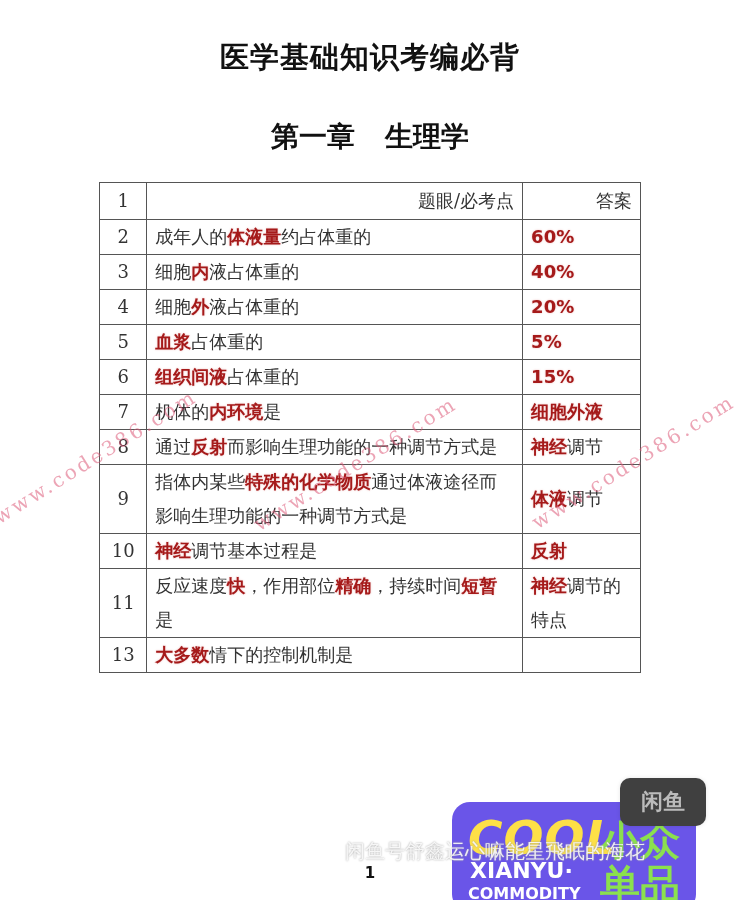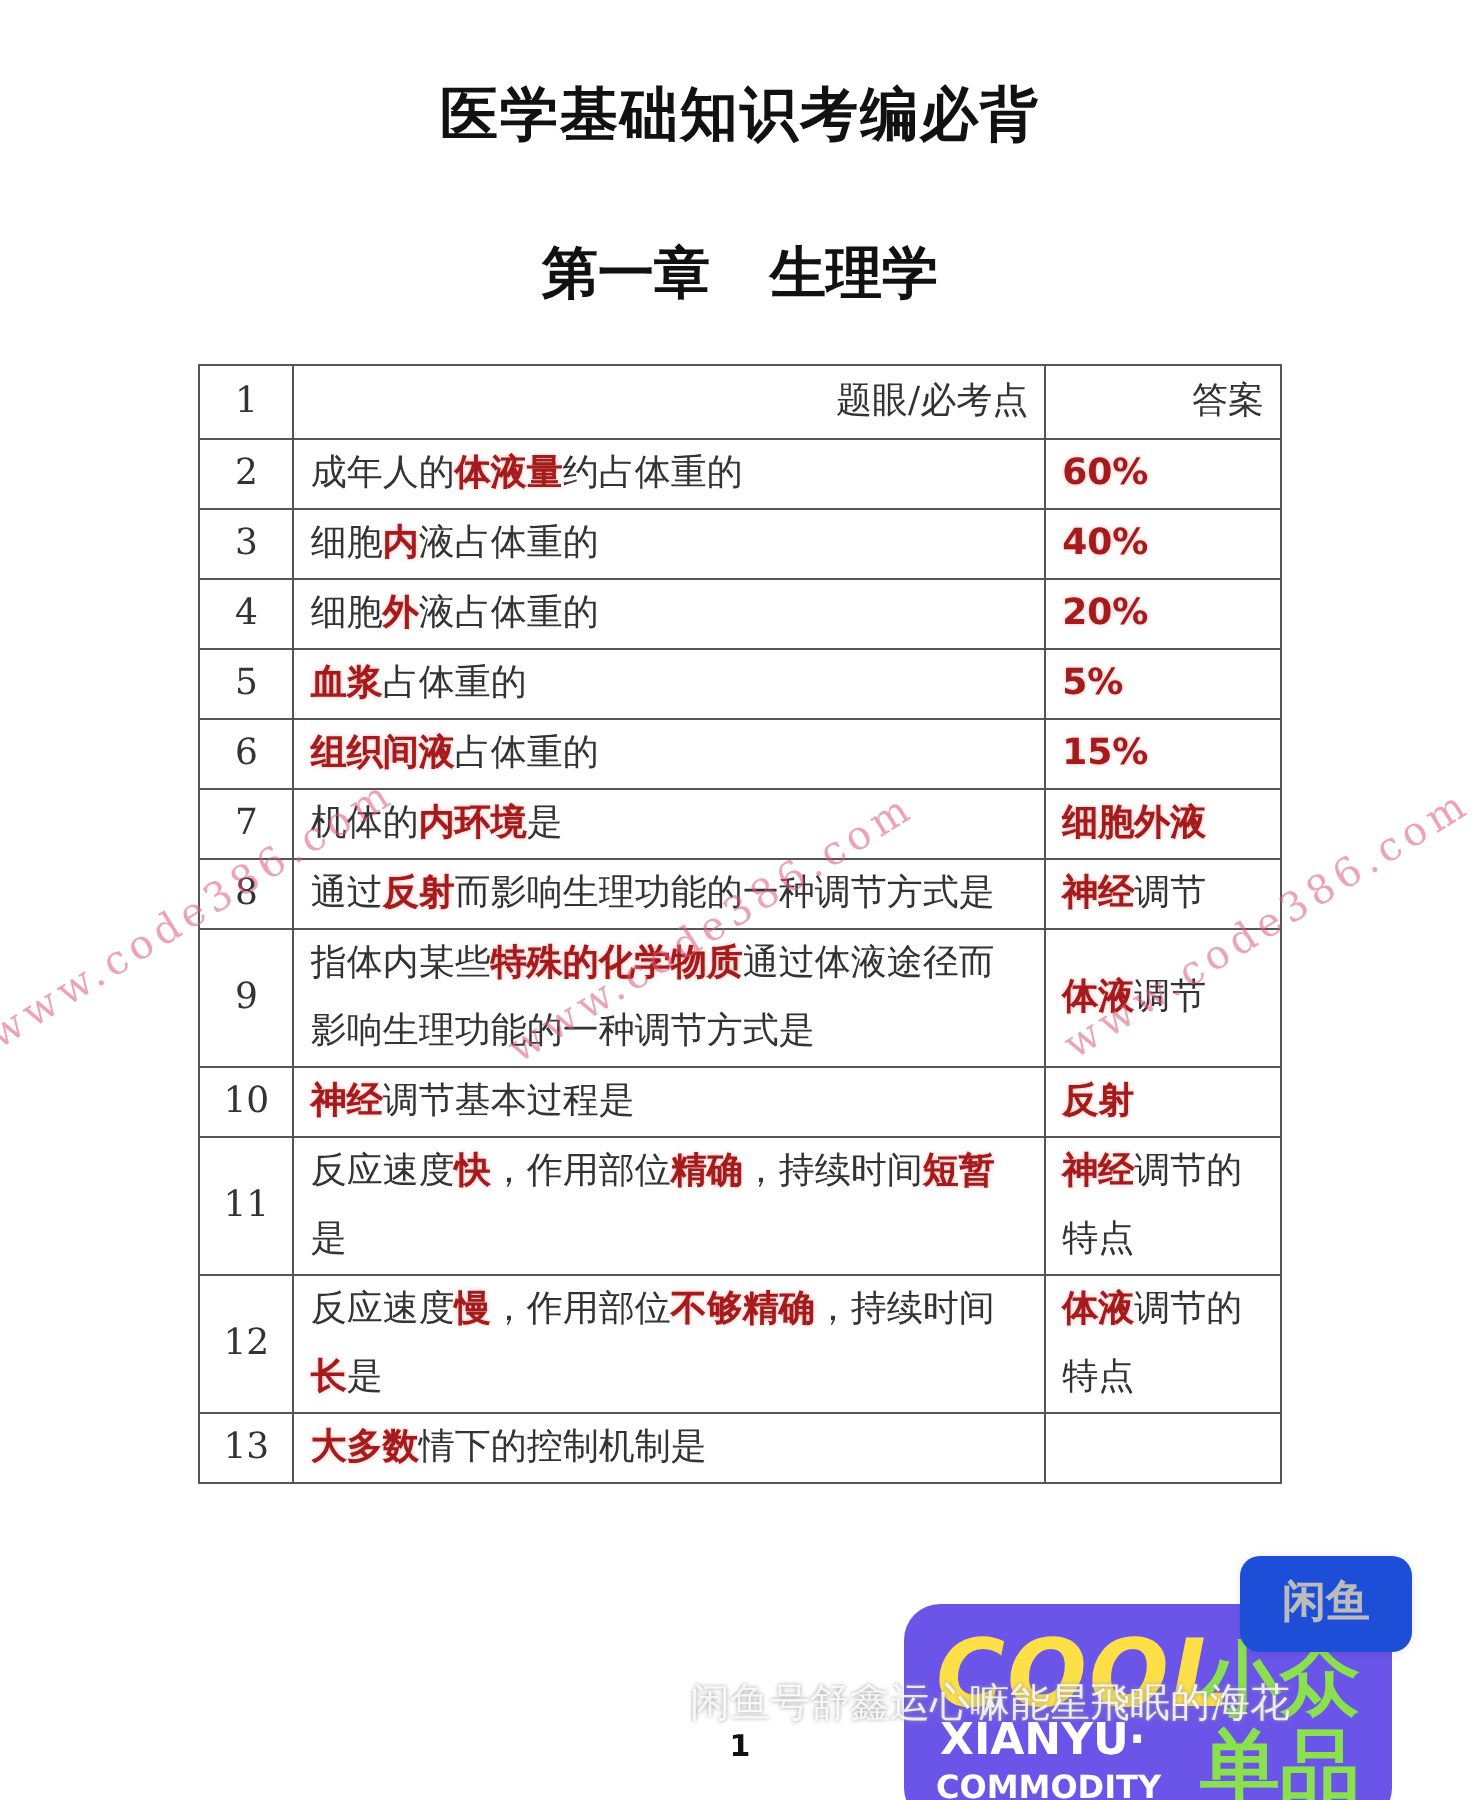--- a/index.html
+++ b/index.html
@@ -19,21 +19,21 @@
   tr.head td.q, tr.head td.a { text-align:right; }
   .hl { color:#a51a1a; font-weight:bold; font-family:"DejaVu Sans", sans-serif; text-shadow:0 0 2px rgba(200,60,60,.35); }
   .ans { color:#a51a1a; font-weight:bold; font-family:"DejaVu Sans", sans-serif; text-shadow:0 0 2px rgba(200,60,60,.35);margin-top:43px; }
   .page-num { position:absolute; left:0; width:740px; top:864px; text-align:center; font-family:"DejaVu Sans", sans-serif; font-weight:bold; font-size:15px; color:#111; }
   .wm { position:absolute; color:rgba(220,90,120,.55); font-family:"DejaVu Serif", serif; font-size:20px; transform-origin:left bottom; white-space:nowrap; letter-spacing:3px; pointer-events:none; }
   .badge { position:absolute; left:452px; top:802px; width:244px; height:110px; background:#6a55e8; border-radius:18px; overflow:hidden; }
   .badge .cool { position:absolute; left:16px; top:8px; font-family:"DejaVu Sans", sans-serif; font-weight:bold; font-size:47px; color:#fde047; letter-spacing:1px;font-style:italic; }
   .badge .xy { position:absolute; left:18px; top:56px; font-family:"DejaVu Sans", sans-serif; font-weight:bold; font-size:22px; color:#fff; }
   .badge .cm { position:absolute; left:16px; top:82px; font-family:"DejaVu Sans", sans-serif; font-weight:bold; font-size:16px; color:#fff; }
   .badge .cn { position:absolute; left:148px; top:16px; font-family:"DejaVu Sans", sans-serif; font-weight:bold; font-size:40px; line-height:44px; color:#8be04e; width:80px; }
-  .app-tile { position:absolute; left:620px; top:778px; width:86px; height:48px; background:#1d4ed8; border-radius:10px; box-shadow:0 0 4px rgba(0,0,0,.1);
+  .app-tile { position:absolute; left:620px; top:778px; width:86px; height:48px; background:#404040; border-radius:10px; box-shadow:0 0 4px rgba(0,0,0,.1);
               font-family:"DejaVu Sans", sans-serif; font-weight:bold; font-size:22px; color:#bbb; text-align:center; line-height:48px; }
   .overlay-text { position:absolute; left:345px; top:838px; font-family:"DejaVu Sans", sans-serif; font-size:20px; color:rgba(255,255,255,.85);
                   text-shadow:0 0 2px #999; white-space:nowrap; }
 </style>
 </head>
 <body>
 
 <div class="title">医学基础知识考编必背</div>
 <div class="chapter">
   <span>第一章</span><span class="gap"></span><span>生理学</span>
@@ -90,25 +90,20 @@
         <td class="num">10</td>
         <td class="q"><span class="hl">神经</span><span>调节基本过程是</span></td>
         <td class="a"><span class="ans">反射</span></td>
       </tr>
       <tr>
         <td class="num">11</td>
         <td class="q"><span>反应速度</span><span class="hl">快</span><span>，作用部位</span><span class="hl">精确</span><span>，持续时间</span><span class="hl">短暂</span><span>是</span></td>
         <td class="a spaced-cell"><span class="ans">神经</span><span>调节的特点</span></td>
       </tr>
       <tr>
-        <td class="num">12</td>
-        <td class="q"><span>反应速度</span><span class="hl">慢</span><span>，作用部位</span><span class="hl">不够精确</span><span>，持续时间</span><span class="hl">长</span><span>是</span></td>
-        <td class="a spaced-cell"><span class="ans">体液</span><span>调节的特点</span></td>
-      </tr>
-      <tr>
         <td class="num">13</td>
         <td class="q"><span class="hl">大多数</span><span>情下的控制机制是</span></td>
         <td class="a"></td>
       </tr>
     </tbody>
 </table>
 
 <div class="page-num">1</div>
 
 <div class="wm" style="left:2px; top:505px; transform:rotate(-32deg);">www.code386.com</div>

